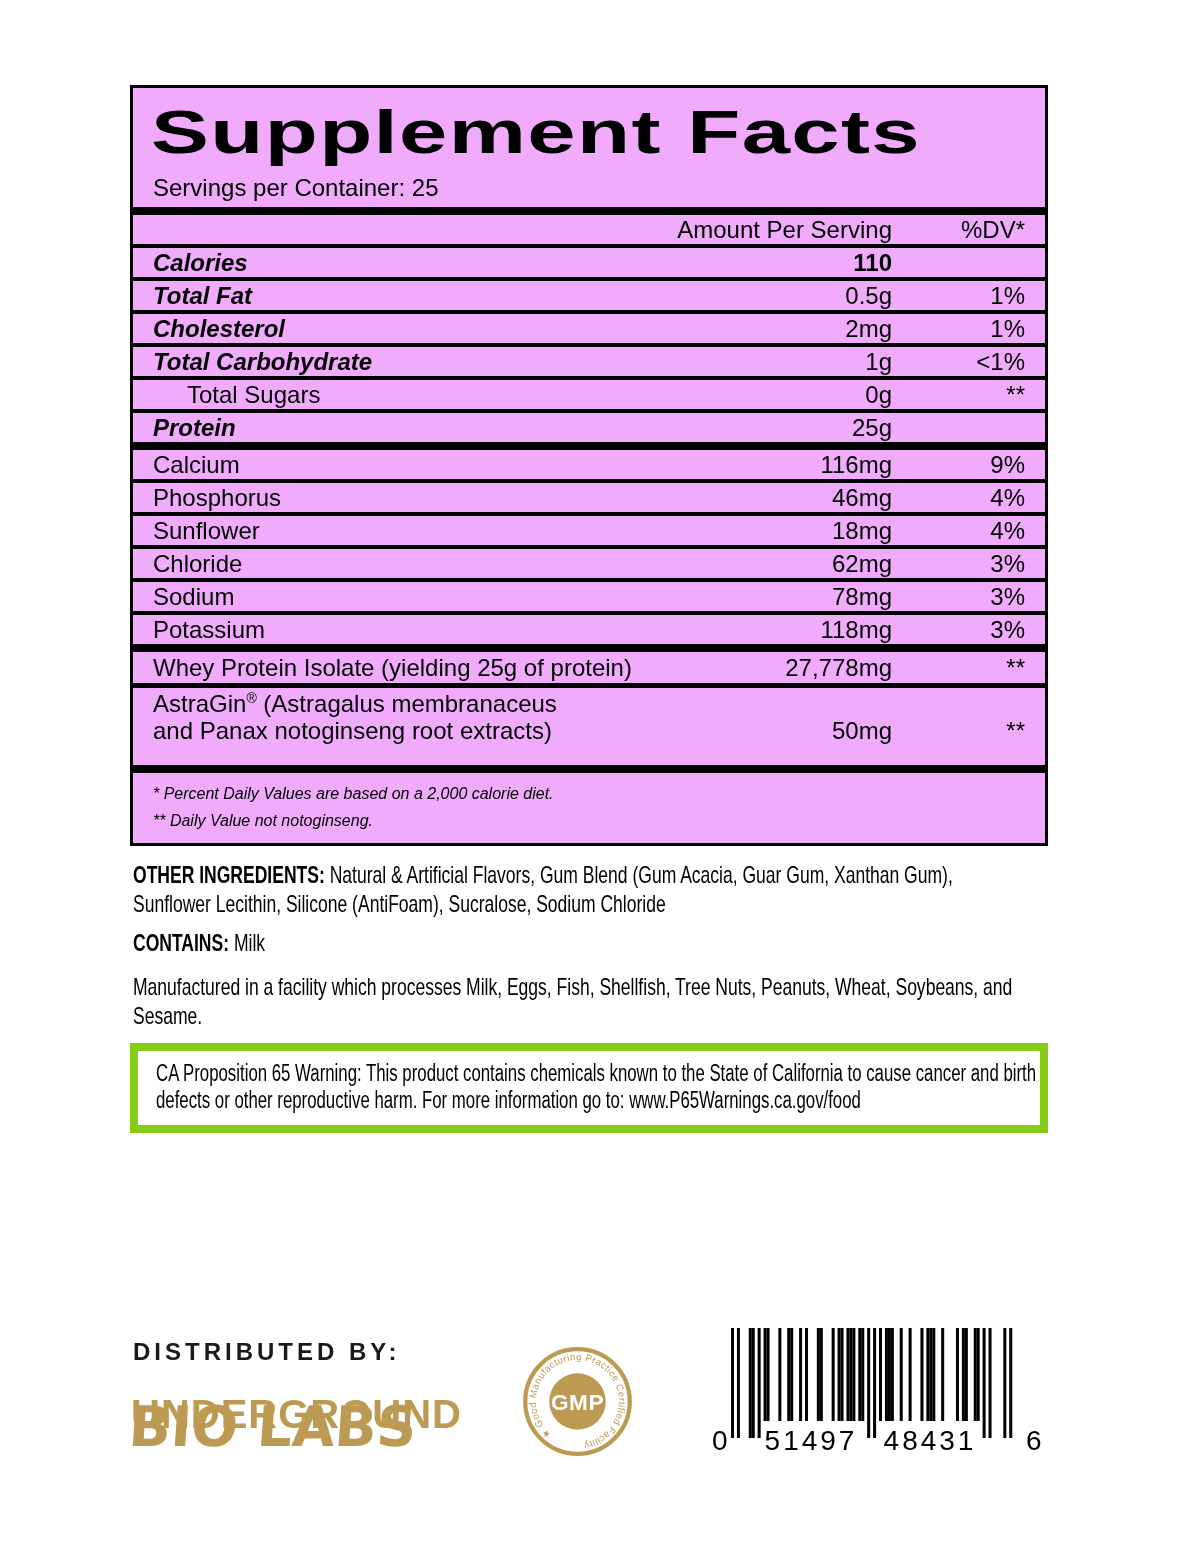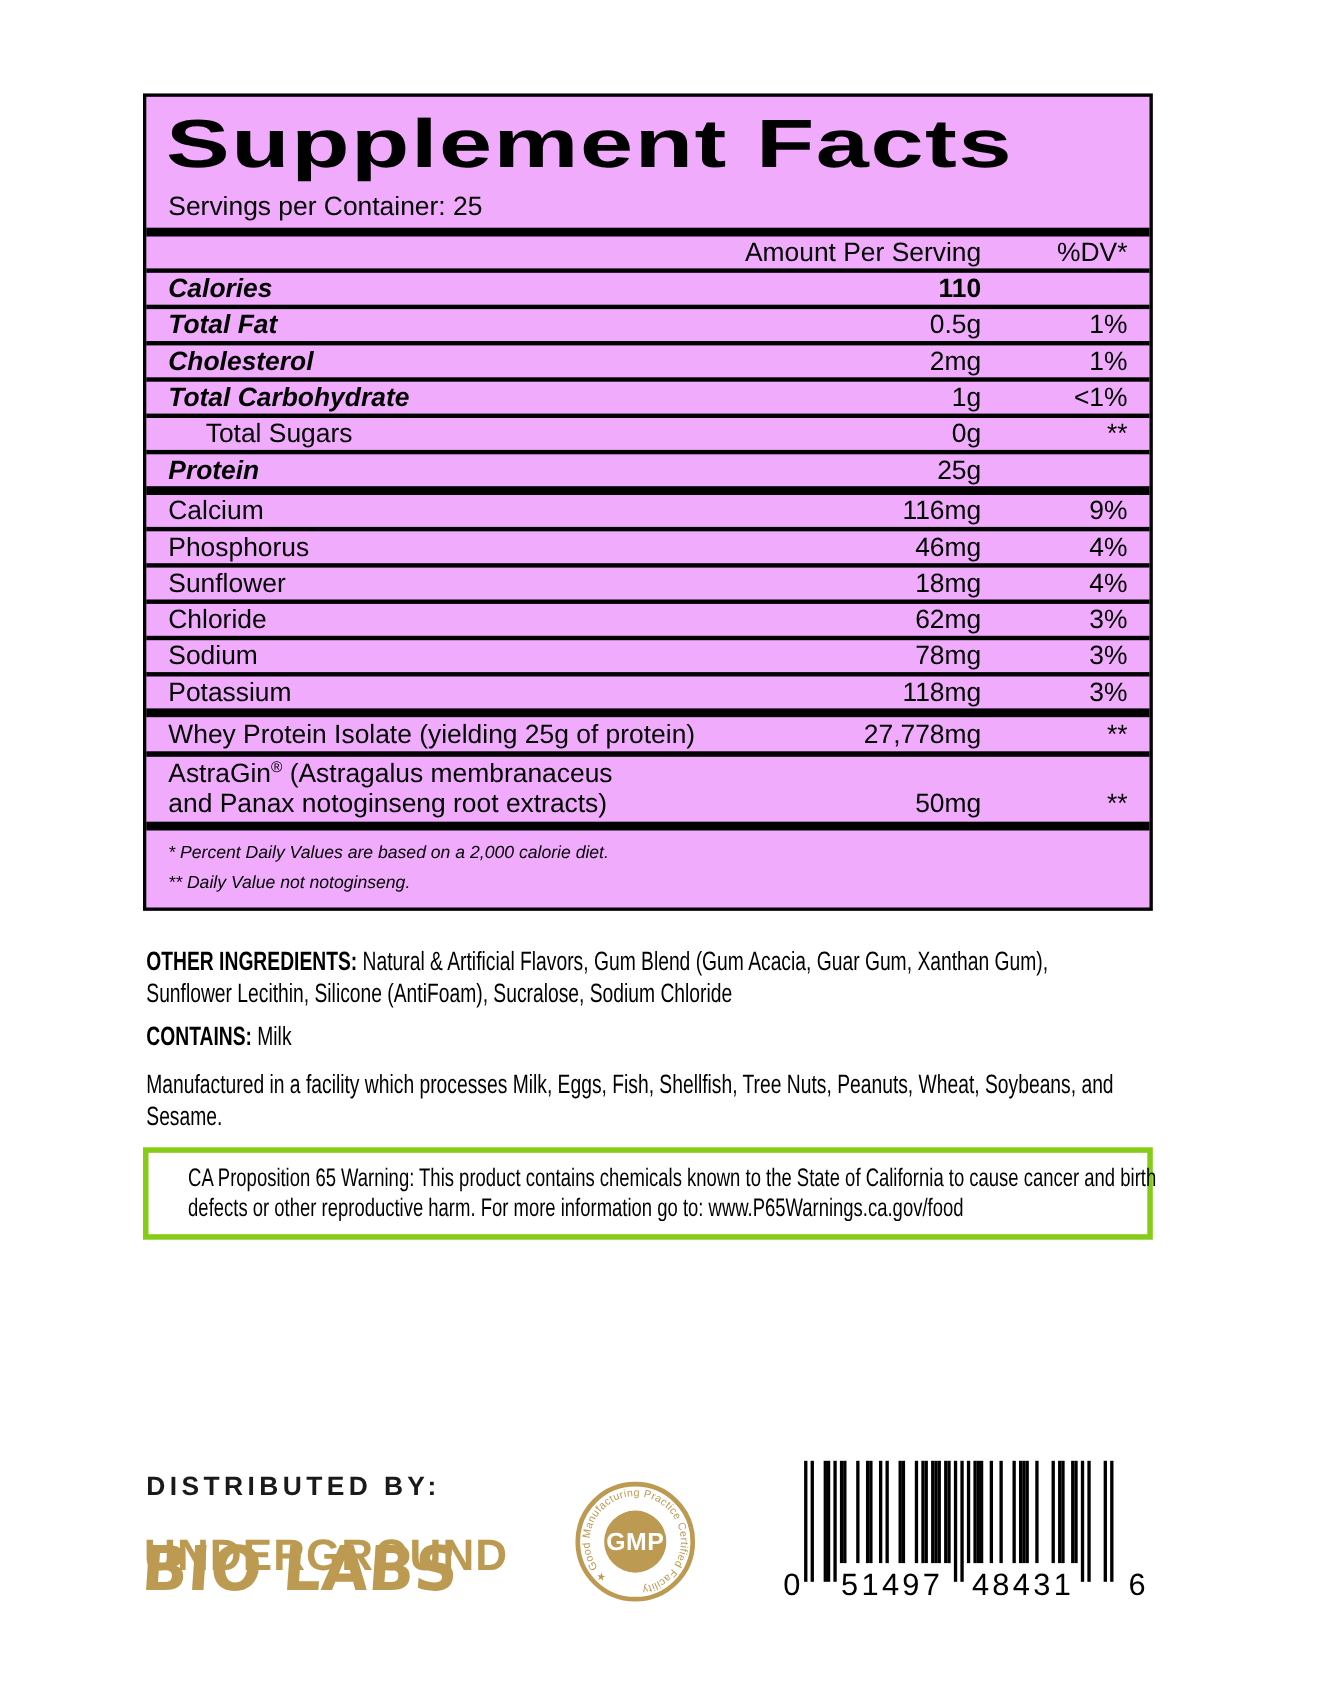--- a/index.html
+++ b/index.html
@@ -32,41 +32,41 @@
     display: grid; grid-template-columns: 1fr 155px 133px;
     padding: 0 20px; min-height: 29px; align-items: center;
     font-size: 24px; line-height: 29px;
   }
   .row .amount, .row .dv { text-align: right; }
   .row.bold-label .label { font-weight: bold; font-style: italic; }
   .row.bold-amount .amount { font-weight: bold; }
   .row.indent .label { padding-left: 34px; }
   .header-row { font-weight: normal; }
   .header-row .header-amount { grid-column: 1 / 3; text-align: right; }
-  .row.two-line { align-items: end; padding-top: 2px; padding-bottom: 3px; }
+  .row.two-line { align-items: end; padding-top: 2px; padding-bottom: 21px; }
   .row.two-line .label { line-height: 27px; }
   .row.two-line .amount, .row.two-line .dv { line-height: 27px; }
   sup.reg { font-size: 14px; vertical-align: super; line-height: 0; }
 
   .footnotes { padding: 7px 18px 9px 20px; font-size: 16px; line-height: 27px; font-style: italic; }
 
   
   .cond {
     transform: scaleX(0.73); transform-origin: 0 0;
     font-size: 24px; line-height: 29px;
   }
   .cond .line { white-space: nowrap; }
   .lead { font-weight: bold; }
   .other-ingredients { position: absolute; left: 133px; top: 860px; }
   .contains-block    { position: absolute; left: 133px; top: 928px; }
   .facility-block    { position: absolute; left: 133px; top: 972px; }
 
   .prop65-box {
     position: absolute; left: 130px; top: 1043px; width: 918px;
-    border: 5px solid #84cc16; padding: 9px 18px 11px 36px;
+    border: 8px solid #84cc16; padding: 9px 18px 11px 18px;
   }
   .prop65-box .cond { font-size: 23px; line-height: 27px; }
 
   
   .distributed-by {
     position: absolute; left: 133px; top: 1338px;
     font-size: 24px; font-weight: bold; letter-spacing: 4px; color: #1a1a1a;
     white-space: nowrap;
   }
   .brand-underground {

